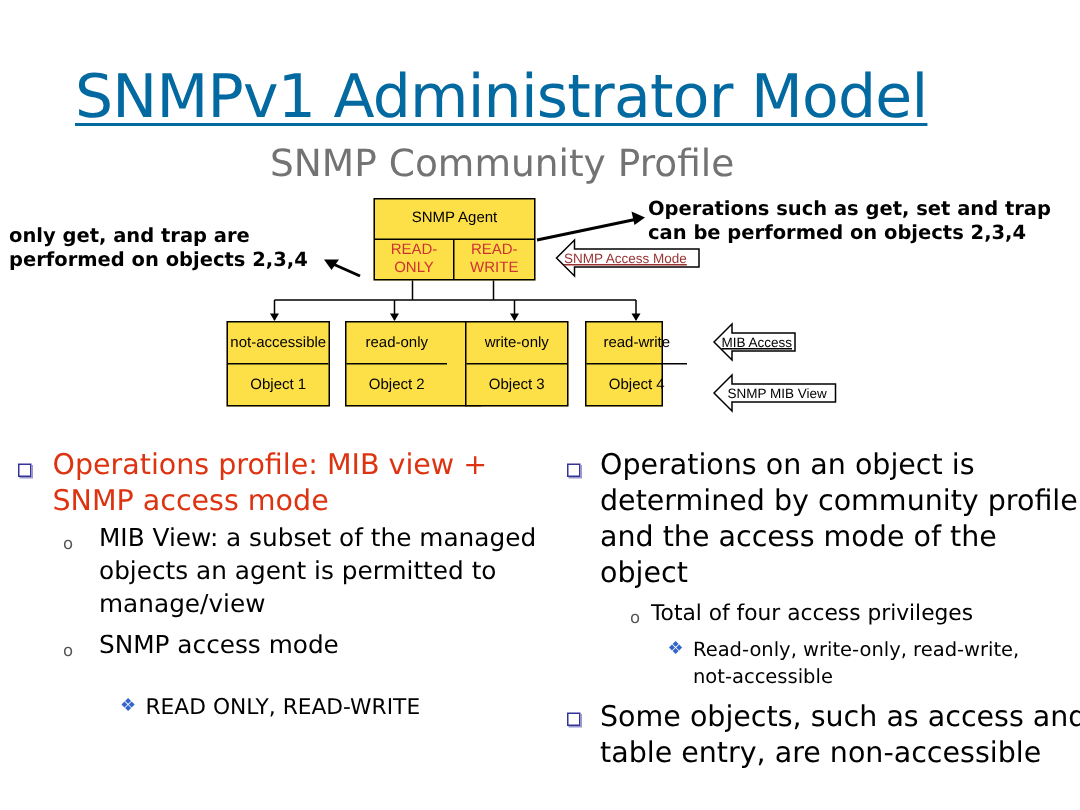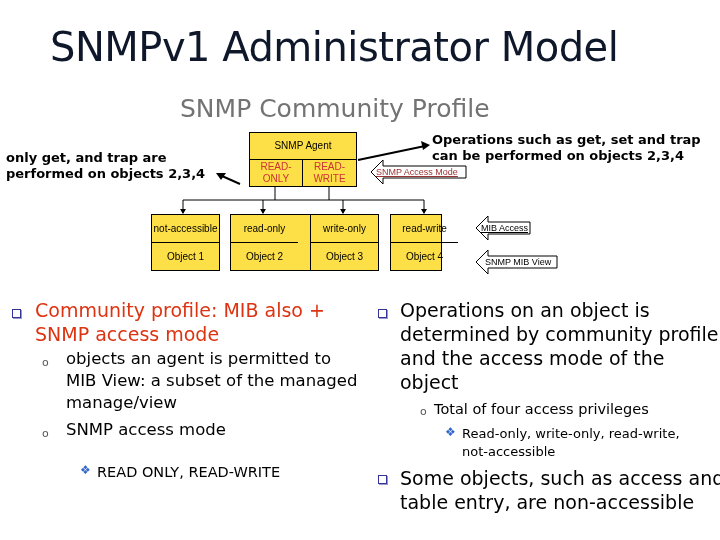--- a/index.html
+++ b/index.html
@@ -1,19 +1,19 @@
 <!DOCTYPE html>
 <html><head>
 <meta charset="utf-8">
 <style>
   html, body { margin:0; padding:0; }
   body { width:720px; height:540px; background:#ffffff; position:relative; overflow:hidden;
          font-family: "DejaVu Sans", sans-serif; color:#000; }
   .abs { position:absolute; }
-  .title { left:50px; top:24px; font-size:40px; color:#0f172a; 
+  .title { left:50px; top:42px; font-size:40px; color:#0369a1; text-decoration:underline;
            text-decoration-thickness:2px; text-underline-offset:4px; white-space:nowrap; letter-spacing:-0.5px; }
   .subtitle { left:180px; top:94px; font-size:25px; color:#737373; white-space:nowrap; }
   .note { font-size:13px; font-weight:bold; line-height:16px; white-space:nowrap; }
   .box { position:absolute; border:1px solid #000; background:#fde047; box-sizing:border-box;
          font-family:"Liberation Sans", sans-serif; font-size:10px; text-align:center; }
   .cell { position:absolute; display:flex; align-items:center; justify-content:center; box-sizing:border-box; line-height:12px; }
   .red { color:#cc3333; }
   .tagarrow { position:absolute; font-family:"Liberation Sans", sans-serif; font-size:9px; white-space:nowrap; }
   .bullet-sq { position:absolute; width:9px; height:9px; border:1.5px solid #333399; box-sizing:border-box;
                box-shadow:1px 1px 0 #9999cc; }
@@ -96,28 +96,28 @@
 <div class="box" style="left:390px;top:214px;width:52px;height:57px;">
   <div class="cell" style="left:0;top:0;width:67px;height:28px;border-bottom:1px solid #000;">read-write</div>
   <div class="cell" style="left:0;top:28px;width:67px;height:27px;">Object 4</div>
 </div>
 
 <div class="tagarrow" style="left:481px;top:223px;text-decoration:underline;">MIB Access</div>
 <div class="tagarrow" style="left:485px;top:257px;">SNMP MIB View</div>
 
 <div class="bullet-sq" style="left:12px;top:309px;"></div>
 <div class="abs t1" style="left:35px;top:298px;color:#dd3311;">
-  <div>Community profile: MIB also +</div>
+  <div>Operations profile: MIB view +</div>
   <div>SNMP access mode</div>
 </div>
 
 <div class="bullet-o" style="left:42px;top:356px;">o</div>
 <div class="abs t2" style="left:66px;top:348px;">
+  <div>MIB View: a subset of the managed</div>
   <div>objects an agent is permitted to</div>
-  <div>MIB View: a subset of the managed</div>
   <div>manage/view</div>
 </div>
 
 <div class="bullet-o" style="left:42px;top:427px;">o</div>
 <div class="abs t2" style="left:66px;top:419px;">
   <div>SNMP access mode</div>
 </div>
 
 <div class="bullet-d" style="left:80px;top:463px;">❖</div>
 <div class="abs t3" style="left:97px;top:463px;">READ ONLY, READ-WRITE</div>

